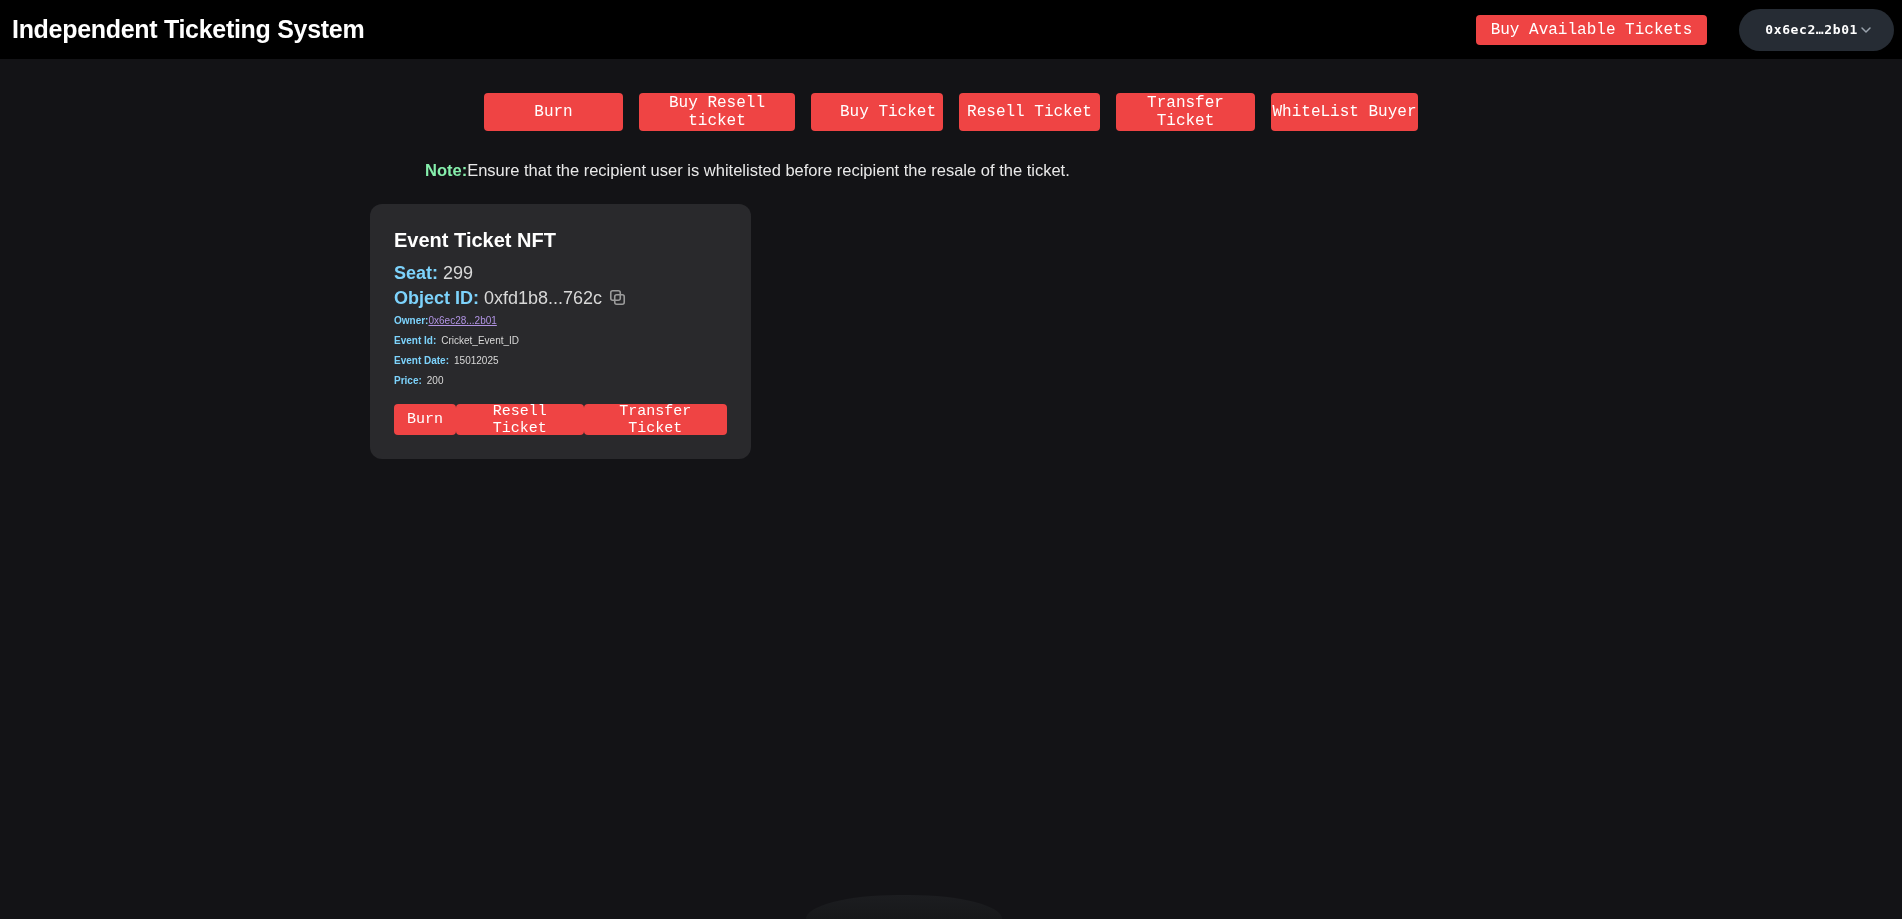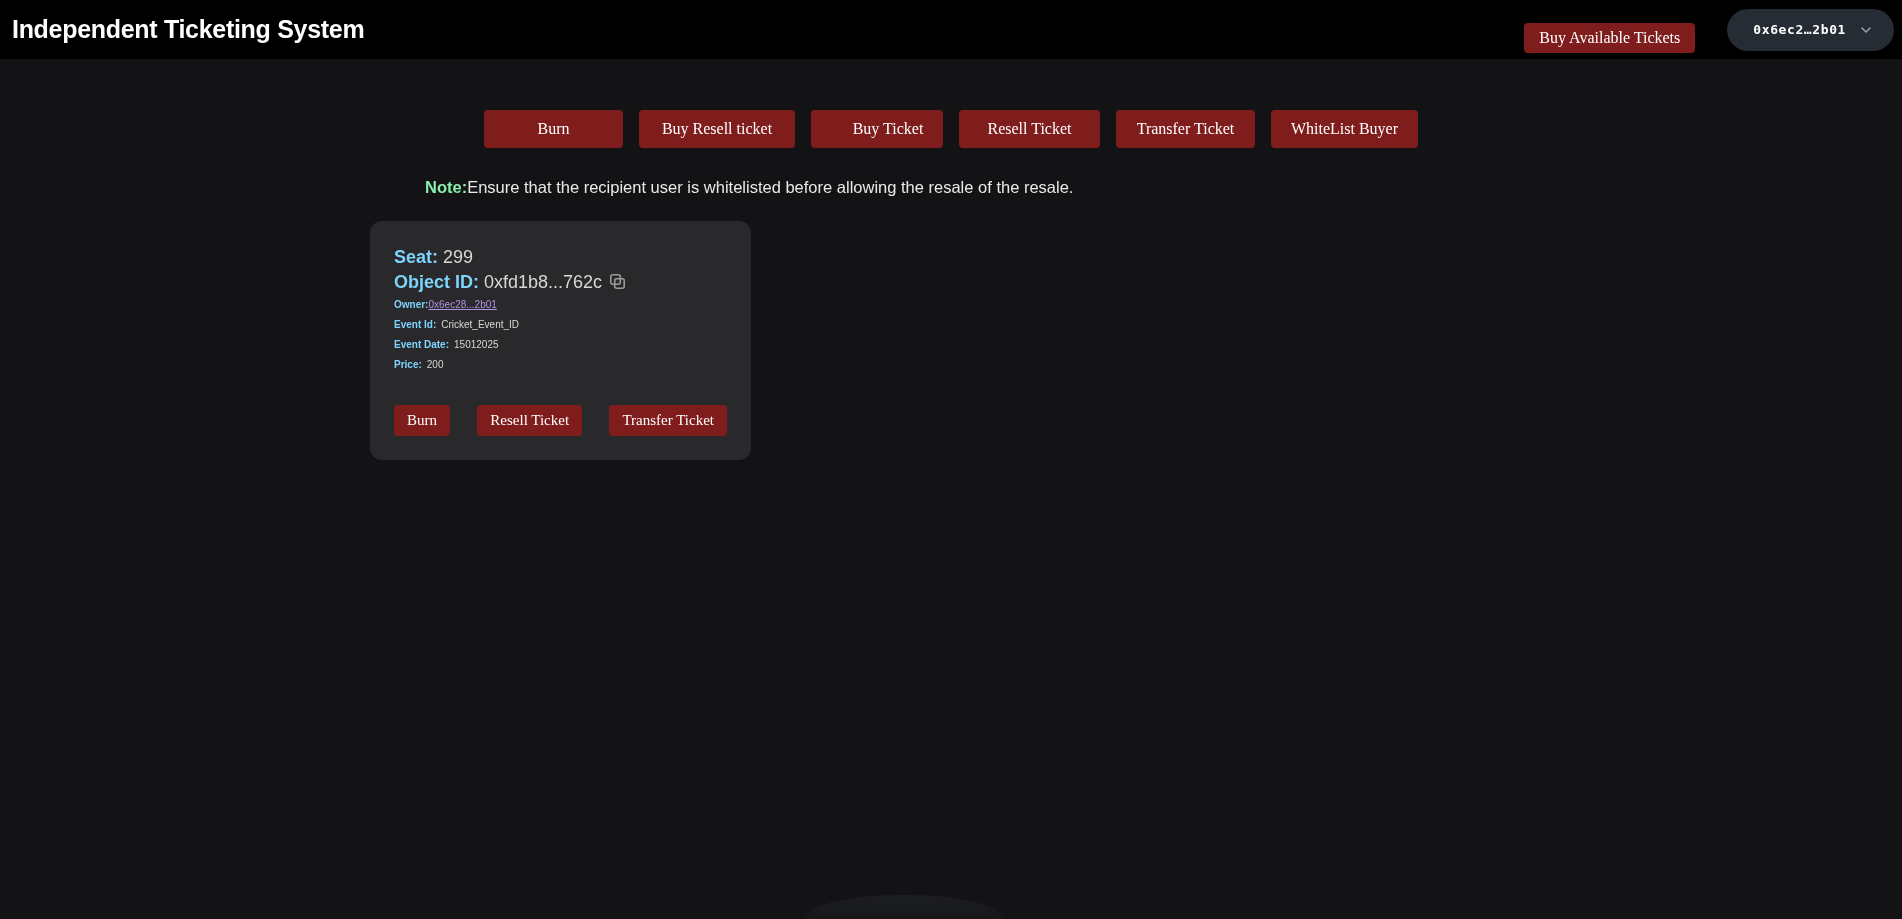--- a/index.html
+++ b/index.html
@@ -24,40 +24,38 @@
   }
   .app-title {
     font-size:25px;
     font-weight:700;
     color:#ffffff;
     letter-spacing:-0.3px;
   }
   .header-right { display:flex; align-items:center; gap:32px; }
 
   .btn-blue {
-    background:#7f1d1d;
+    background:#ef4444;
     color:#ffffff;
     border:none;
     border-radius:4px;
-    font-family:Liberation Serif, serif;
+    font-family:Liberation Mono, monospace;
     cursor:pointer;
     display:inline-flex;
     align-items:center;
     justify-content:center;
-    margin-top:17px;
   }
   .buy-available-btn { height:30px; padding:0 15px; font-size:16px; }
 
   .wallet-pill {
     height:42px;
     border-radius:21px;
     background:#262c34;
     display:flex;
     align-items:center;
-    gap:12px;
     padding:0 20px 0 26px;
     cursor:pointer;
   }
   .wallet-addr {
     font-family:"DejaVu Sans Mono", monospace;
     font-size:13px;
     font-weight:700;
     color:#ffffff;
     letter-spacing:0.6px;
     white-space:nowrap;
@@ -158,23 +156,24 @@
 <main>
   <nav class="action-row">
     <button class="btn-blue w-burn">Burn</button>
     <button class="btn-blue w-buyresell">Buy Resell ticket</button>
     <button class="btn-blue w-buyticket">Buy Ticket</button>
     <button class="btn-blue w-resell">Resell Ticket</button>
     <button class="btn-blue w-transfer">Transfer Ticket</button>
     <button class="btn-blue w-whitelist">WhiteList Buyer</button>
   </nav>
 
-  <p class="note"><b>Note:</b><span>Ensure that the recipient user is whitelisted before allowing the resale of the resale.</span></p>
+  <p class="note"><b>Note:</b><span>Ensure that the recipient user is whitelisted before recipient the resale of the ticket.</span></p>
 
   <section class="ticket-card">
+    <h2>Event Ticket NFT</h2>
 
     <p class="row row-lg"><b class="sp">Seat:</b><span>299</span></p>
 
     <p class="row row-lg"><b class="sp">Object ID:</b><span>0xfd1b8...762c</span><button class="copy-btn">
           <svg width="19" height="19" viewBox="0 0 24 24" fill="none">
         <rect x="8.5" y="8.5" width="12" height="12" rx="2.5" stroke="#9b9b9b" stroke-width="2"></rect>
         <rect x="3.5" y="3.5" width="12" height="12" rx="2.5" stroke="#9b9b9b" stroke-width="2"></rect>
       </svg>
         </button></p>
 

